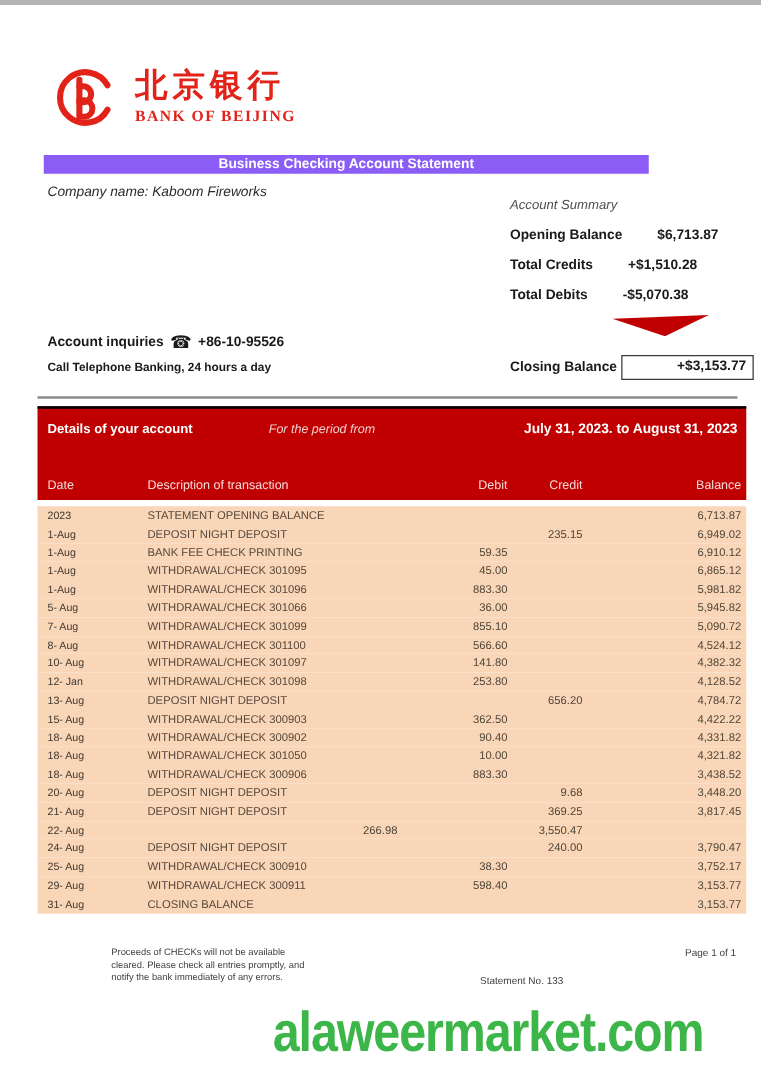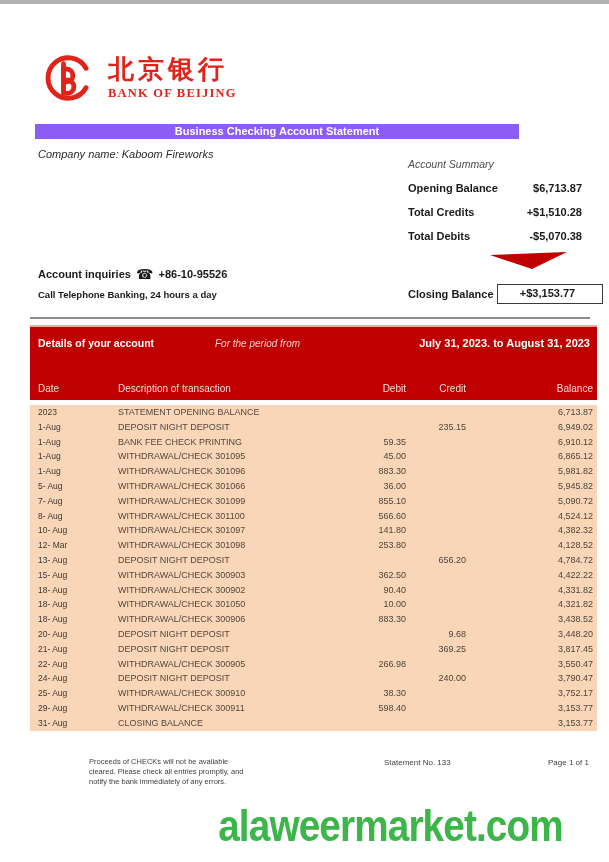--- a/index.html
+++ b/index.html
@@ -17,54 +17,54 @@
 
   
   .title-bar { position:absolute; left:35px; top:124px; width:484px; height:15px; background:#8b5cf6;
                color:#fff; font-size:11px; font-weight:bold; text-align:center; line-height:15px; }
 
   .company-line { position:absolute; left:38px; top:148px; font-size:11px; font-style:italic; color:#2b2b2b; }
 
   
   .summary { position:absolute; left:408px; top:158px; width:174px; }
   .summary-heading { font-size:10.5px; font-style:italic; color:#4d4d4d; margin-bottom:12px; }
-  .summary-row { display:flex; justify-content:space-between; margin-bottom:12px; }
+  .summary-row { display:flex; margin-bottom:12px; }
   .summary-row .lbl { font-size:11px; font-weight:bold; color:#1a1a1a; }
   .summary-row .val { font-size:11px; font-weight:bold; color:#1a1a1a;padding-left:28px; }
 
   .arrow-down { position:absolute; left:490px; top:252px; }
 
   .inquiries { position:absolute; left:38px; top:266px; font-size:11px; font-weight:bold; color:#1a1a1a; }
   .inquiries .phone-glyph { font-family:"DejaVu Sans", sans-serif; font-size:14px; vertical-align:-1px; padding:0 2px; }
   .telebank { position:absolute; left:38px; top:289px; font-size:9.5px; font-weight:bold; color:#1a1a1a; }
 
   .closing-label { position:absolute; left:408px; top:288px; font-size:11px; font-weight:bold; color:#1a1a1a; }
   .closing-box { position:absolute; left:497px; top:284px; width:106px; height:20px; border:1.5px solid #3a3a3a;
-                 font-size:11px; font-weight:bold; color:#1a1a1a; text-align:center; line-height:17px; padding-right:5px; }
+                 font-size:11px; font-weight:bold; color:#1a1a1a; text-align:right; line-height:17px; padding-right:5px; }
 
   .divider { position:absolute; left:30px; top:317px; width:560px; height:2px; background:#8c8c8c; }
 
   
   .acct-table { position:absolute; left:30px; top:325px; width:567px; }
-  .thead { position:relative; height:75px; background:#C00000; border-top:2px solid #fca5a5; }
+  .thead { position:relative; height:75px; background:#C00000; border-top:2px solid #000000; }
   .thead-title { position:absolute; left:8px; top:10px; font-size:10.5px; font-weight:bold; color:#ffffff; }
   .thead-period-label { position:absolute; left:185px; top:11px; font-size:10px; font-style:italic; color:#EFCFCF; }
   .thead-period-value { position:absolute; right:7px; top:10px; font-size:11px; font-weight:bold; color:#ffffff; }
   .cols { display:grid; grid-template-columns:80px 200px 88px 60px 127px; padding-left:8px; padding-right:8px; }
   .thead-cols { position:absolute; left:0; right:0; bottom:6px; font-size:10px; color:#F6DADA; }
   .c-debit, .c-credit, .c-balance { text-align:right; }
 
   .tbody { margin-top:5px; }
   .trow { height:14.8px; line-height:14.8px; background:#FAD6B8; font-size:9px; color:#4f4639; }
   .trow .c-date { font-weight:normal; font-size:8.5px; color:#3e372e; }
   .trow .c-desc { color:#55483c; }
 
   
   .footer-notice { position:absolute; left:89px; top:757px; width:240px; font-size:7.5px; line-height:10px; color:#3f3f3f; }
-  .statement-no { position:absolute; left:365px; top:758px; font-size:8px; color:#3f3f3f;padding-left:19px; }
+  .statement-no { position:absolute; left:365px; top:780px; font-size:8px; color:#3f3f3f;padding-left:19px; }
   .page-no { position:absolute; left:548px; top:758px; font-size:8px; color:#3f3f3f; }
 
   
   .watermark { position:absolute; left:172px; top:800px; width:437px; text-align:center;
                font-size:45px; font-weight:bold; letter-spacing:-1px; color:#3CB549;
                transform:scaleX(0.86); transform-origin:center; white-space:nowrap; }
 </style>
 </head>
 <body>
 
@@ -194,21 +194,21 @@
           <span class="c-balance">4,524.12</span>
         </div>
         <div class="cols trow">
           <span class="c-date">10- Aug</span>
           <span class="c-desc">WITHDRAWAL/CHECK 301097</span>
           <span class="c-debit">141.80</span>
           <span class="c-credit"></span>
           <span class="c-balance">4,382.32</span>
         </div>
         <div class="cols trow">
-          <span class="c-date">12- Mar</span>
+          <span class="c-date">12- Jan</span>
           <span class="c-desc">WITHDRAWAL/CHECK 301098</span>
           <span class="c-debit">253.80</span>
           <span class="c-credit"></span>
           <span class="c-balance">4,128.52</span>
         </div>
         <div class="cols trow">
           <span class="c-date">13- Aug</span>
           <span class="c-desc">DEPOSIT NIGHT DEPOSIT</span>
           <span class="c-debit"></span>
           <span class="c-credit">656.20</span>
@@ -251,21 +251,20 @@
         </div>
         <div class="cols trow">
           <span class="c-date">21- Aug</span>
           <span class="c-desc">DEPOSIT NIGHT DEPOSIT</span>
           <span class="c-debit"></span>
           <span class="c-credit">369.25</span>
           <span class="c-balance">3,817.45</span>
         </div>
         <div class="cols trow">
           <span class="c-date">22- Aug</span>
-          <span class="c-desc">WITHDRAWAL/CHECK 300905</span>
           <span class="c-debit">266.98</span>
           <span class="c-credit"></span>
           <span class="c-balance">3,550.47</span>
         </div>
         <div class="cols trow">
           <span class="c-date">24- Aug</span>
           <span class="c-desc">DEPOSIT NIGHT DEPOSIT</span>
           <span class="c-debit"></span>
           <span class="c-credit">240.00</span>
           <span class="c-balance">3,790.47</span>

